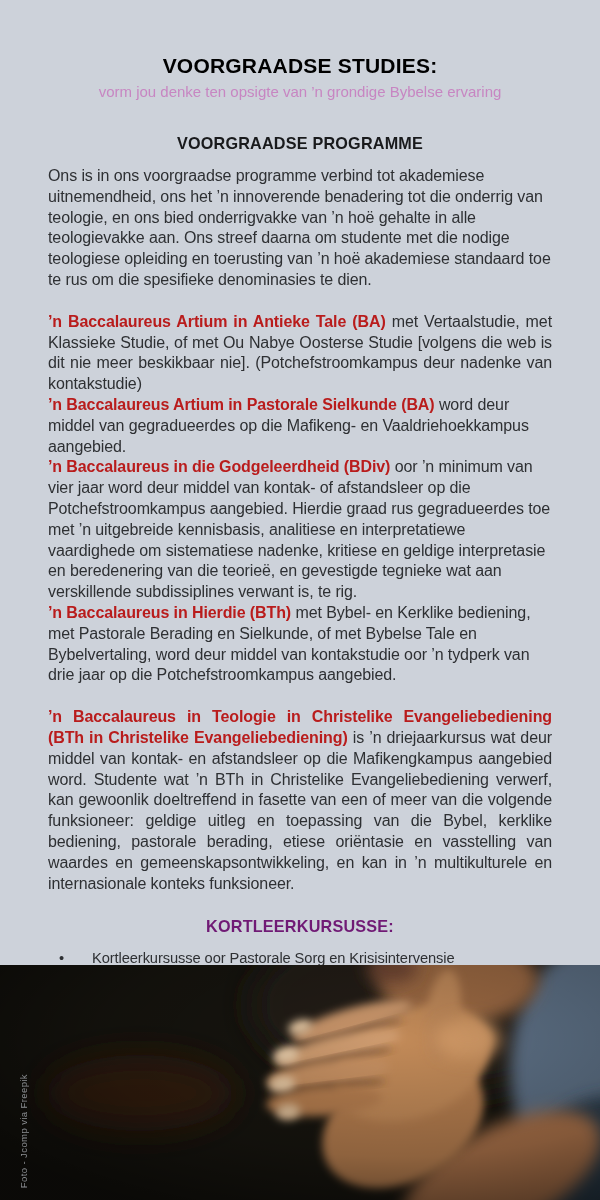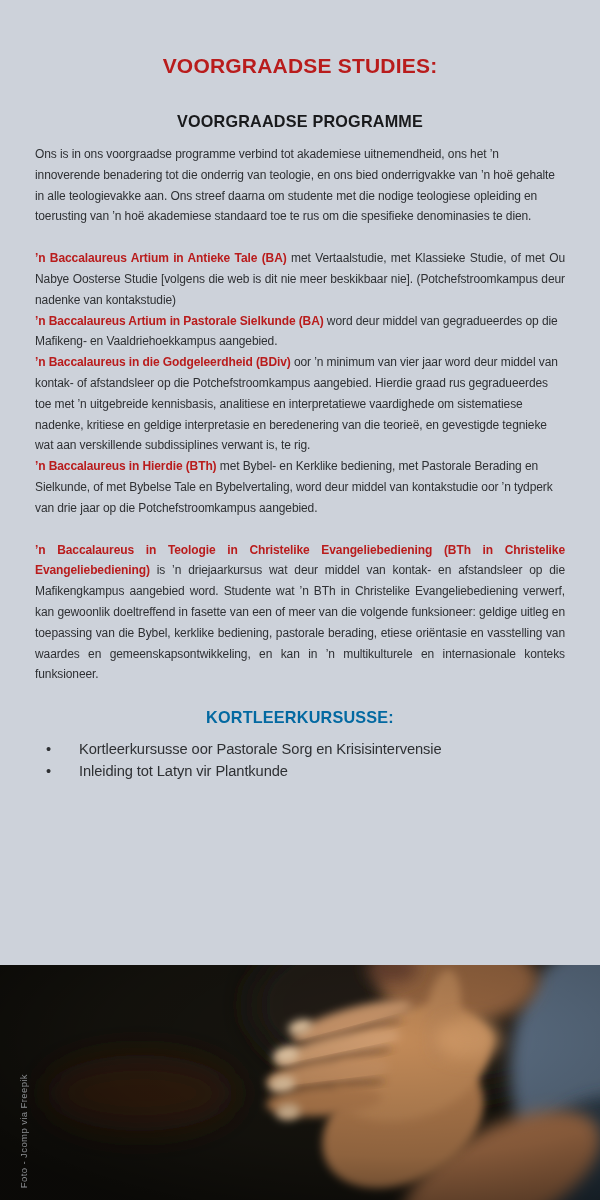--- a/index.html
+++ b/index.html
@@ -11,57 +11,57 @@
     overflow:hidden;
     font-family:"Liberation Sans", sans-serif;
     color:#2E3033;
   }
   .title {
     margin:54px 0 0;
     text-align:center;
     font-size:21px;
     font-weight:bold;
     letter-spacing:0.2px;
-    color:#b91c1c;
+    color:#000000;
   }
   .subtitle {
     margin:5px 0 0;
     text-align:center;
     font-size:15px;
     font-weight:normal;
     color:#C786C2;
   }
-  .content { padding:0 35px; }
+  .content { padding:0 48px; }
   .section-heading {
     margin:34px 0 0;
     text-align:center;
     font-size:16.2px;
     font-weight:bold;
     letter-spacing:0.2px;
     color:#191a1c;
   }
   .body-text {
-    font-size:12px;
+    font-size:16px;
     line-height:20.8px;
     letter-spacing:-0.1px;
   }
   .intro     { margin:13px 0 0; }
   .qual-intro{ margin:21px 0 0; }
   .degrees   { margin-top:21px; }
   .degree    { margin:0; }
   .degree.justify { text-align:justify; }
   .degree.standalone { margin-top:21px; }
   .degree-name { color:#b91c1c; font-weight:bold; }
   .courses-heading {
     margin:23px 0 0;
     text-align:center;
     font-size:16.2px;
     font-weight:bold;
     letter-spacing:0.2px;
-    color:#0369a1;
+    color:#701a75;
   }
   .courses {
     list-style:none;
     margin:11px 0 0;
     padding:0 0 0 8px;
   }
   .courses li {
     display:flex;
     font-size:14.7px;
     line-height:22px;
@@ -91,20 +91,21 @@
     color:#8d9094;
     white-space:nowrap;
   }
 </style>
 </head>
 <body>
 
 <div class="page">
 
   <h1 class="title">VOORGRAADSE STUDIES:</h1>
+  <h2 class="subtitle">vorm jou denke ten opsigte van ’n grondige Bybelse ervaring</h2>
 
   <main class="content">
 
     <h3 class="section-heading">VOORGRAADSE PROGRAMME</h3>
 
     <p class="body-text intro">Ons is in ons voorgraadse programme verbind tot akademiese uitnemendheid, ons het ’n innoverende benadering tot die onderrig van teologie, en ons bied onderrigvakke van ’n hoë gehalte in alle teologievakke aan.  Ons streef daarna om studente met die nodige teologiese opleiding en toerusting van ’n hoë akademiese standaard toe te rus om die spesifieke denominasies te dien.</p>
 
 
     <div class="degrees">
       <p class="body-text degree justify"><span class="degree-name">’n Baccalaureus Artium in Antieke Tale (BA)</span><span> met Vertaalstudie, met Klassieke Studie, of met Ou Nabye Oosterse Studie [volgens die web is dit nie meer beskikbaar nie]. (Potchefstroomkampus deur nadenke van kontakstudie)</span></p>

